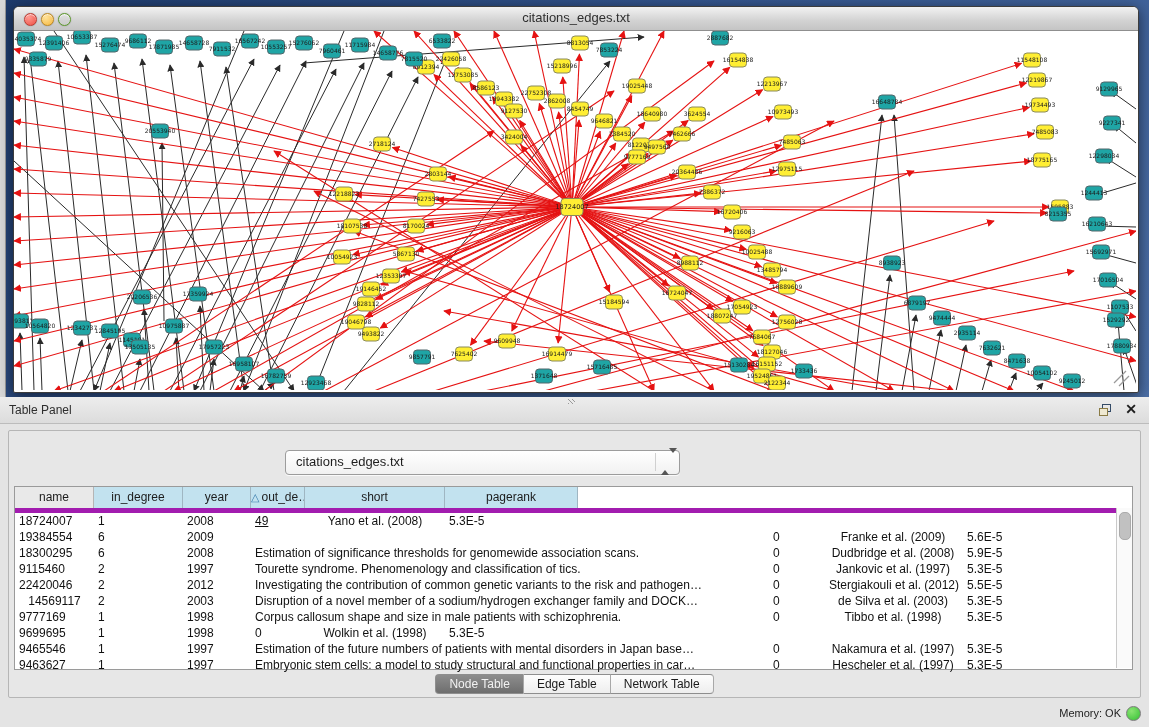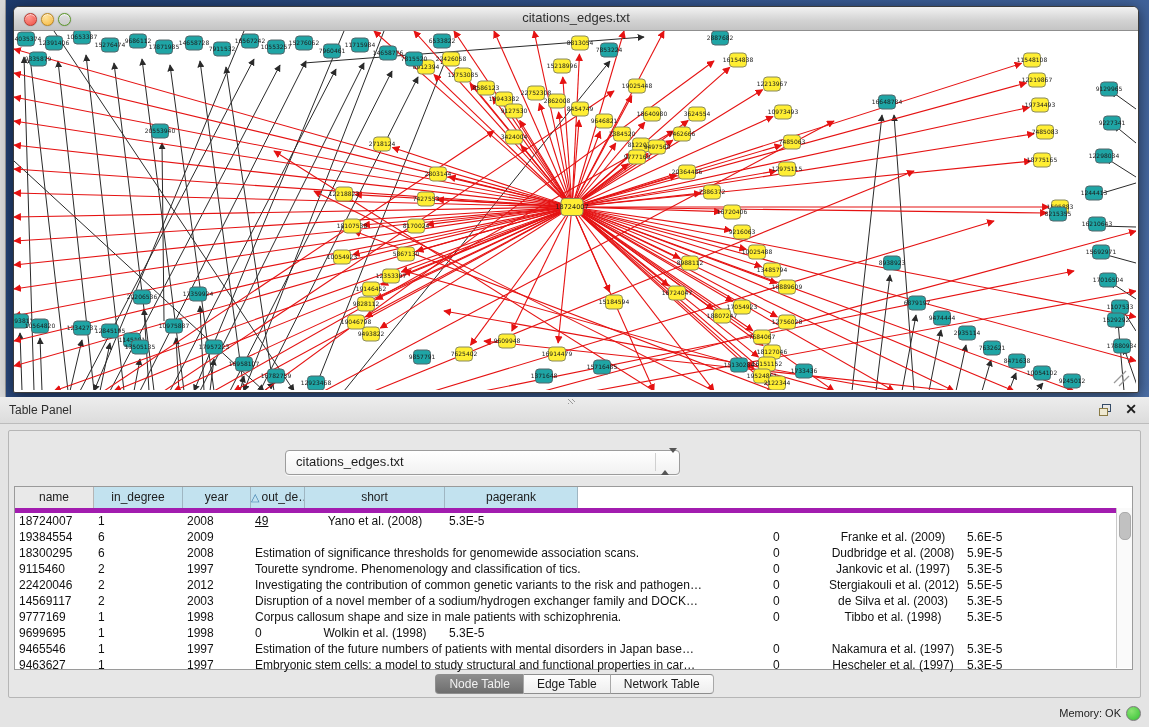--- a/index.html
+++ b/index.html
@@ -836,21 +836,21 @@
         <div class="tr">
           <div class="td" style="width: 79px;">22420046</div>
           <div class="td" style="width: 89px;">2</div>
           <div class="td" style="width: 68px;">2012</div>
           <div class="td" style="width: 518px;">Investigating the contribution of common genetic variants to the risk and pathogen…</div>
           <div class="td" style="width: 54px;">0</div>
           <div class="td" style="width: 140px; text-align: right;">Stergiakouli et al. (2012)</div>
           <div class="td" style="width: 133px;">5.5E-5</div>
         </div>
         <div class="tr">
-          <div class="td" style="width: 79px;">14569117</div>
+          <div class="td" style="width: 79px; text-align: center;">14569117</div>
           <div class="td" style="width: 89px;">2</div>
           <div class="td" style="width: 68px;">2003</div>
           <div class="td" style="width: 518px;">Disruption of a novel member of a sodium/hydrogen exchanger family and DOCK…</div>
           <div class="td" style="width: 54px;">0</div>
           <div class="td" style="width: 140px; text-align: center;">de Silva et al. (2003)</div>
           <div class="td" style="width: 133px;">5.3E-5</div>
         </div>
         <div class="tr">
           <div class="td" style="width: 79px;">9777169</div>
           <div class="td" style="width: 89px;">1</div>

